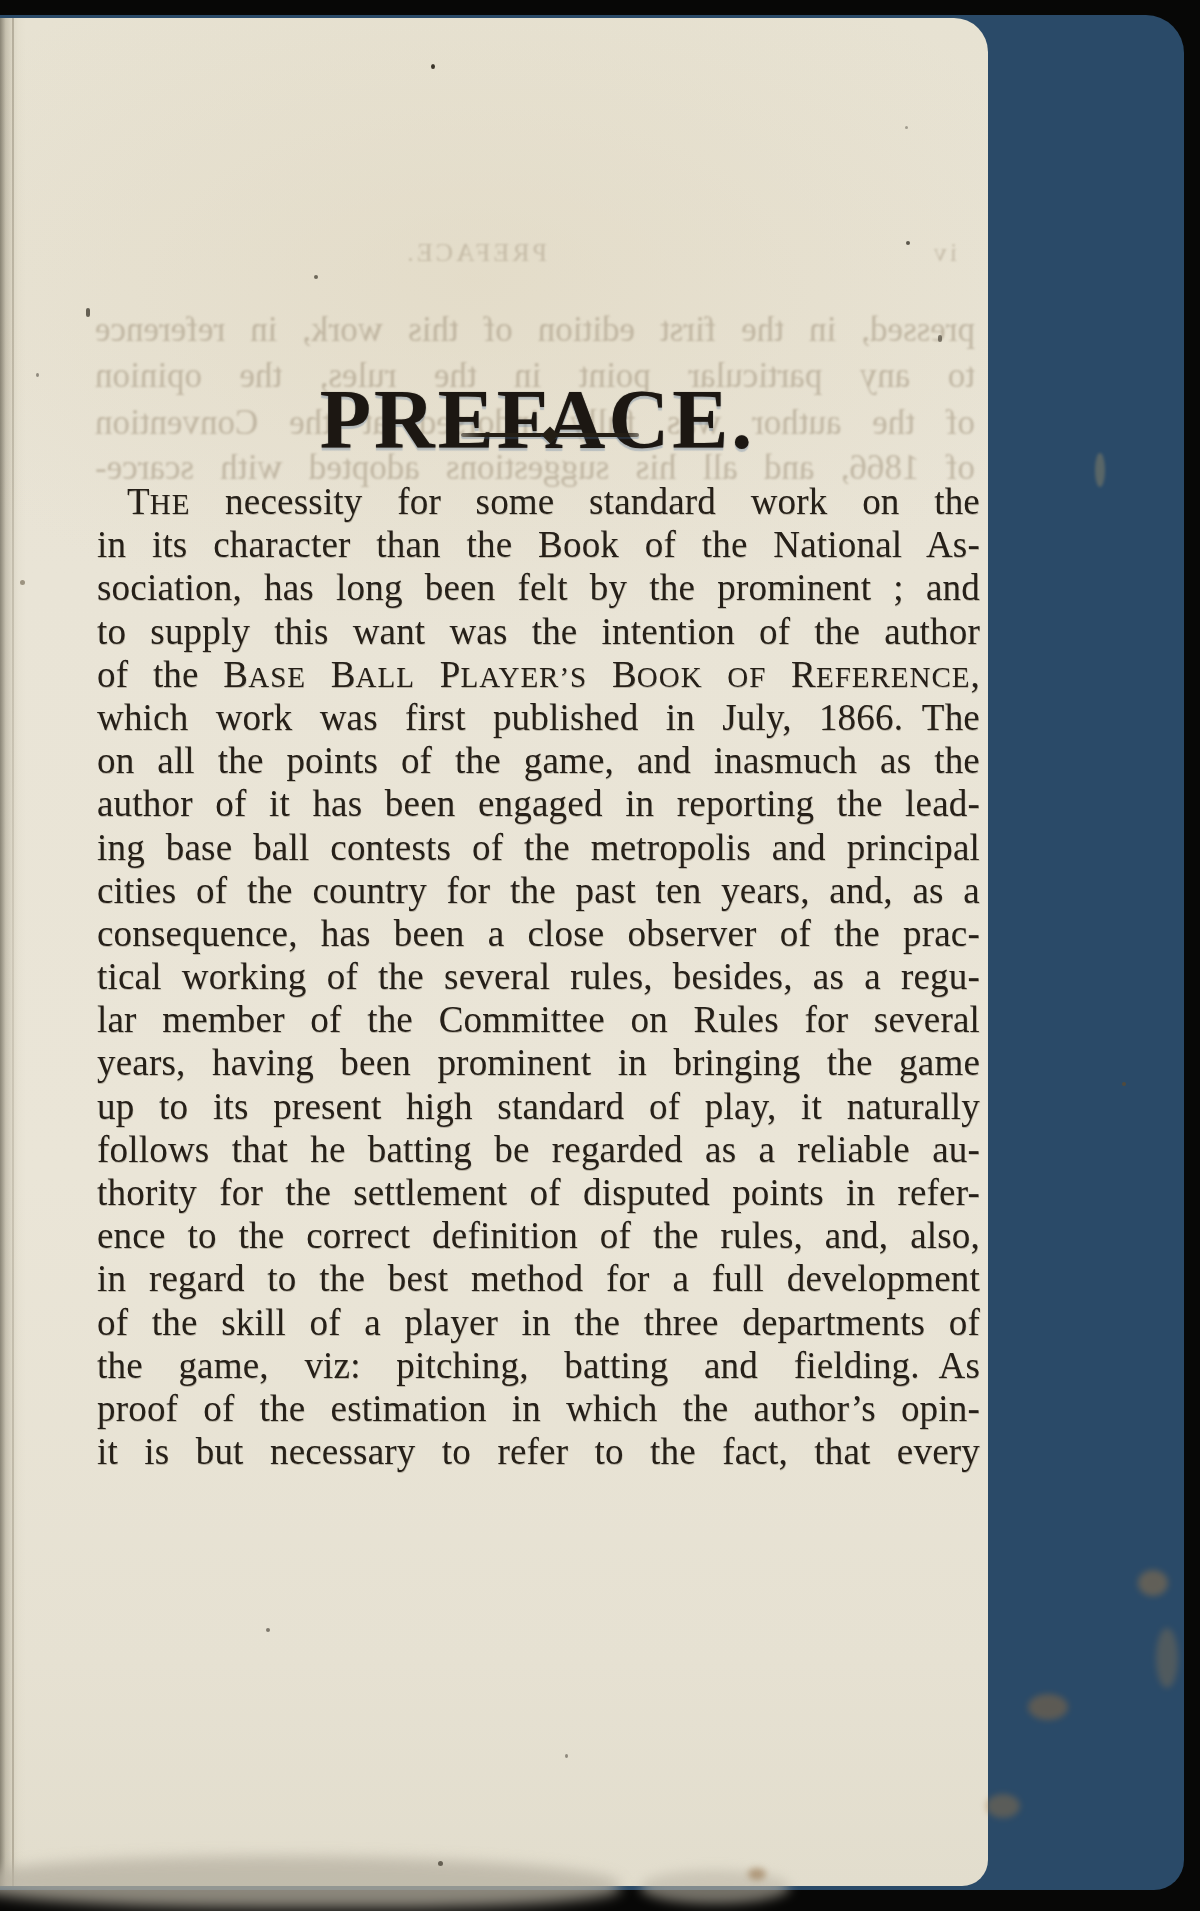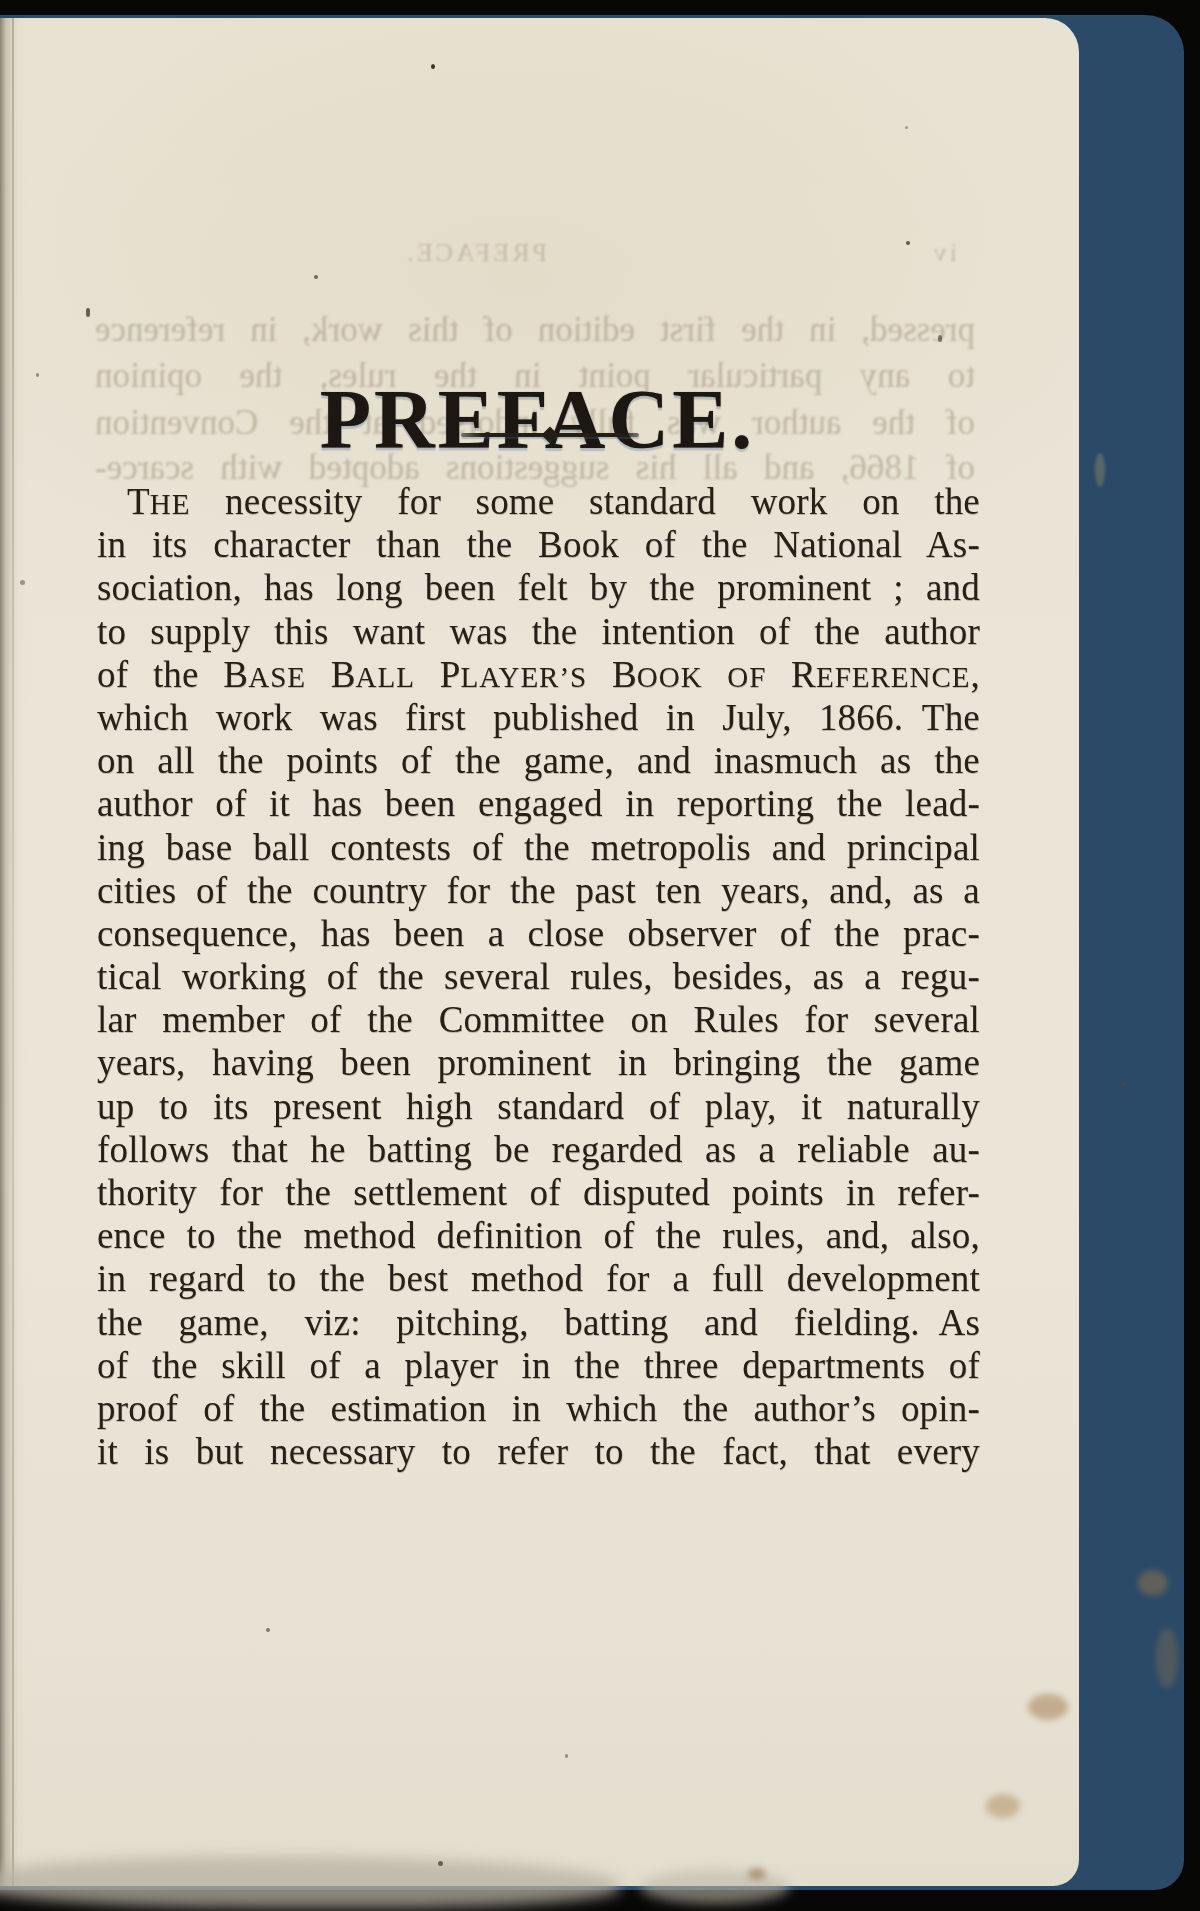--- a/index.html
+++ b/index.html
@@ -10,21 +10,21 @@
     overflow:hidden;
     font-family:"Liberation Serif", serif;
   }
   
   .paper-rim{
     position:absolute;left:0;top:15px;width:1184px;height:1875px;
     background:#2a4a68;
     border-radius:0 38px 30px 0;
   }
   .paper{
-    position:absolute;left:0;top:18px;width:1079px;height:1868px;
+    position:absolute;left:0;top:18px;width:988px;height:1868px;
     background:
       radial-gradient(ellipse 900px 500px at 48% 14%, rgba(222,212,188,.45), rgba(222,212,188,0) 70%),
       linear-gradient(180deg,#e7e2d2 0%, #e9e4d6 30%, #eae5d7 62%, #e6e1d2 88%, #e2ddcd 100%);
     border-radius:0 34px 26px 0;
   }
   
   .gutter{
     position:absolute;left:0;top:0;width:26px;height:100%;
     background:linear-gradient(90deg, rgba(60,55,40,.55) 0%, rgba(120,112,90,.30) 22%, rgba(160,152,128,.18) 45%, rgba(200,194,172,.10) 70%, rgba(200,194,172,0) 100%);
     border-radius:0;
@@ -163,24 +163,24 @@
       <div class="bline"><span>author of it has been engaged in reporting the lead-</span></div>
       <div class="bline"><span>ing base ball contests of the metropolis and principal</span></div>
       <div class="bline"><span>cities of the country for the past ten years, and, as a</span></div>
       <div class="bline"><span>consequence, has been a close observer of the prac-</span></div>
       <div class="bline"><span>tical working of the several rules, besides, as a regu-</span></div>
       <div class="bline"><span>lar member of the Committee on Rules for several</span></div>
       <div class="bline"><span>years, having been prominent in bringing the game</span></div>
       <div class="bline"><span>up to its present high standard of play, it naturally</span></div>
       <div class="bline"><span>follows that he batting be regarded as a reliable au-</span></div>
       <div class="bline"><span>thority for the settlement of disputed points in refer-</span></div>
-      <div class="bline"><span>ence to the method definition of the rules, and, also,</span></div>
+      <div class="bline"><span>ence to the correct definition of the rules, and, also,</span></div>
       <div class="bline"><span>in regard to the best method for a full development</span></div>
+      <div class="bline"><span>of the skill of a player in the three departments of</span></div>
       <div class="bline"><span>the game, viz: pitching, batting and fielding. As</span></div>
-      <div class="bline"><span>of the skill of a player in the three departments of</span></div>
       <div class="bline"><span>proof of the estimation in which the author’s opin-</span></div>
       <div class="bline"><span>it is but necessary to refer to the fact, that every</span></div>
     </div>
 
   <div class="worn1"></div>
   <div class="worn2"></div>
   <div class="stain st1"></div>
   <div class="stain st2"></div>
   <div class="stain st3"></div>
   <div class="stain st4"></div>

